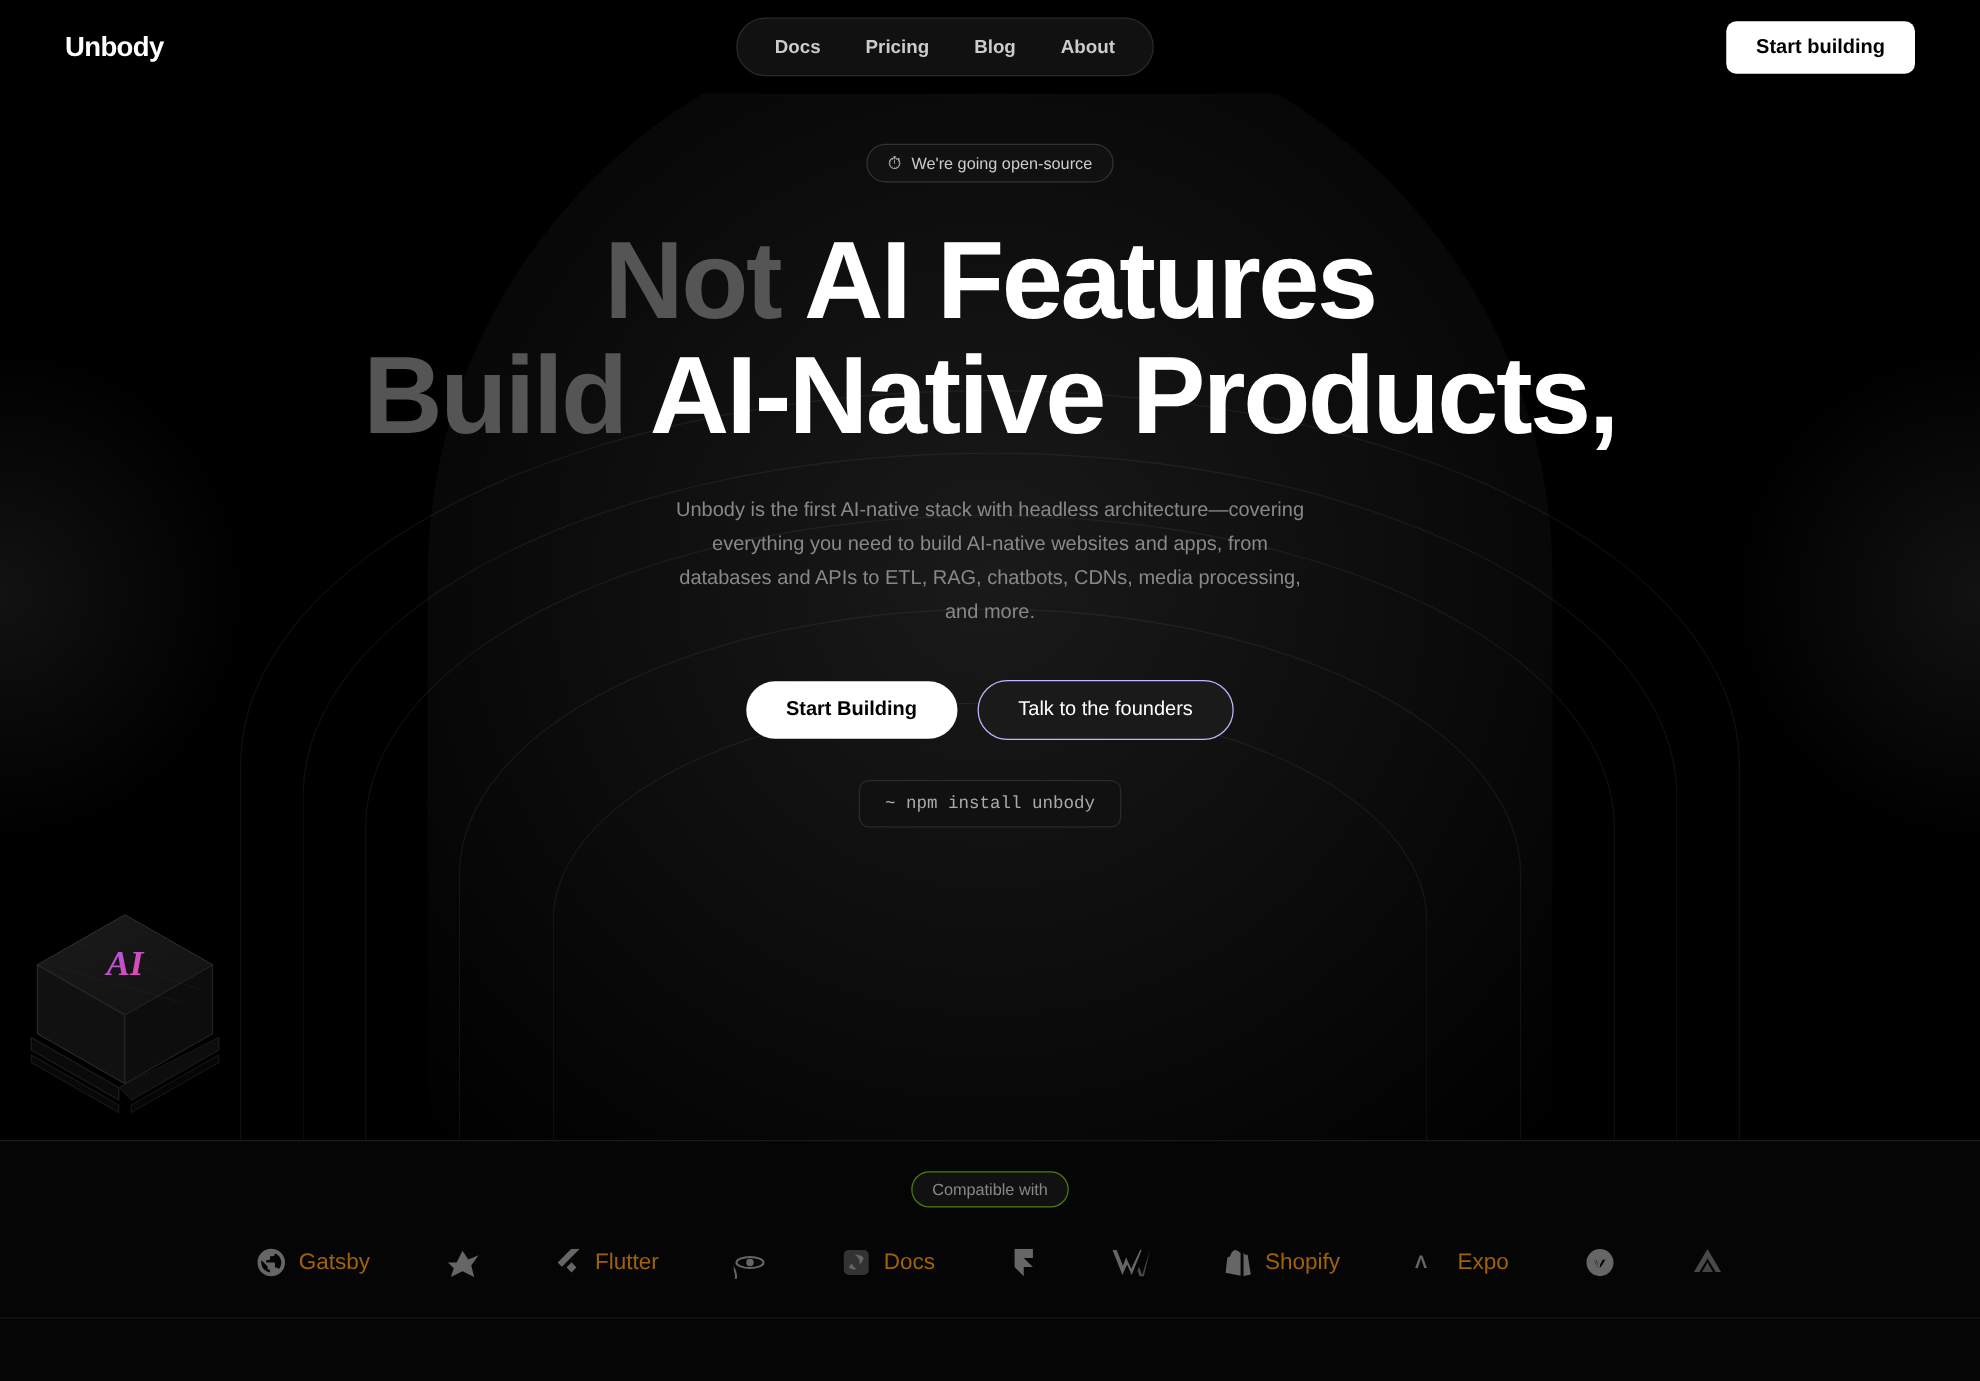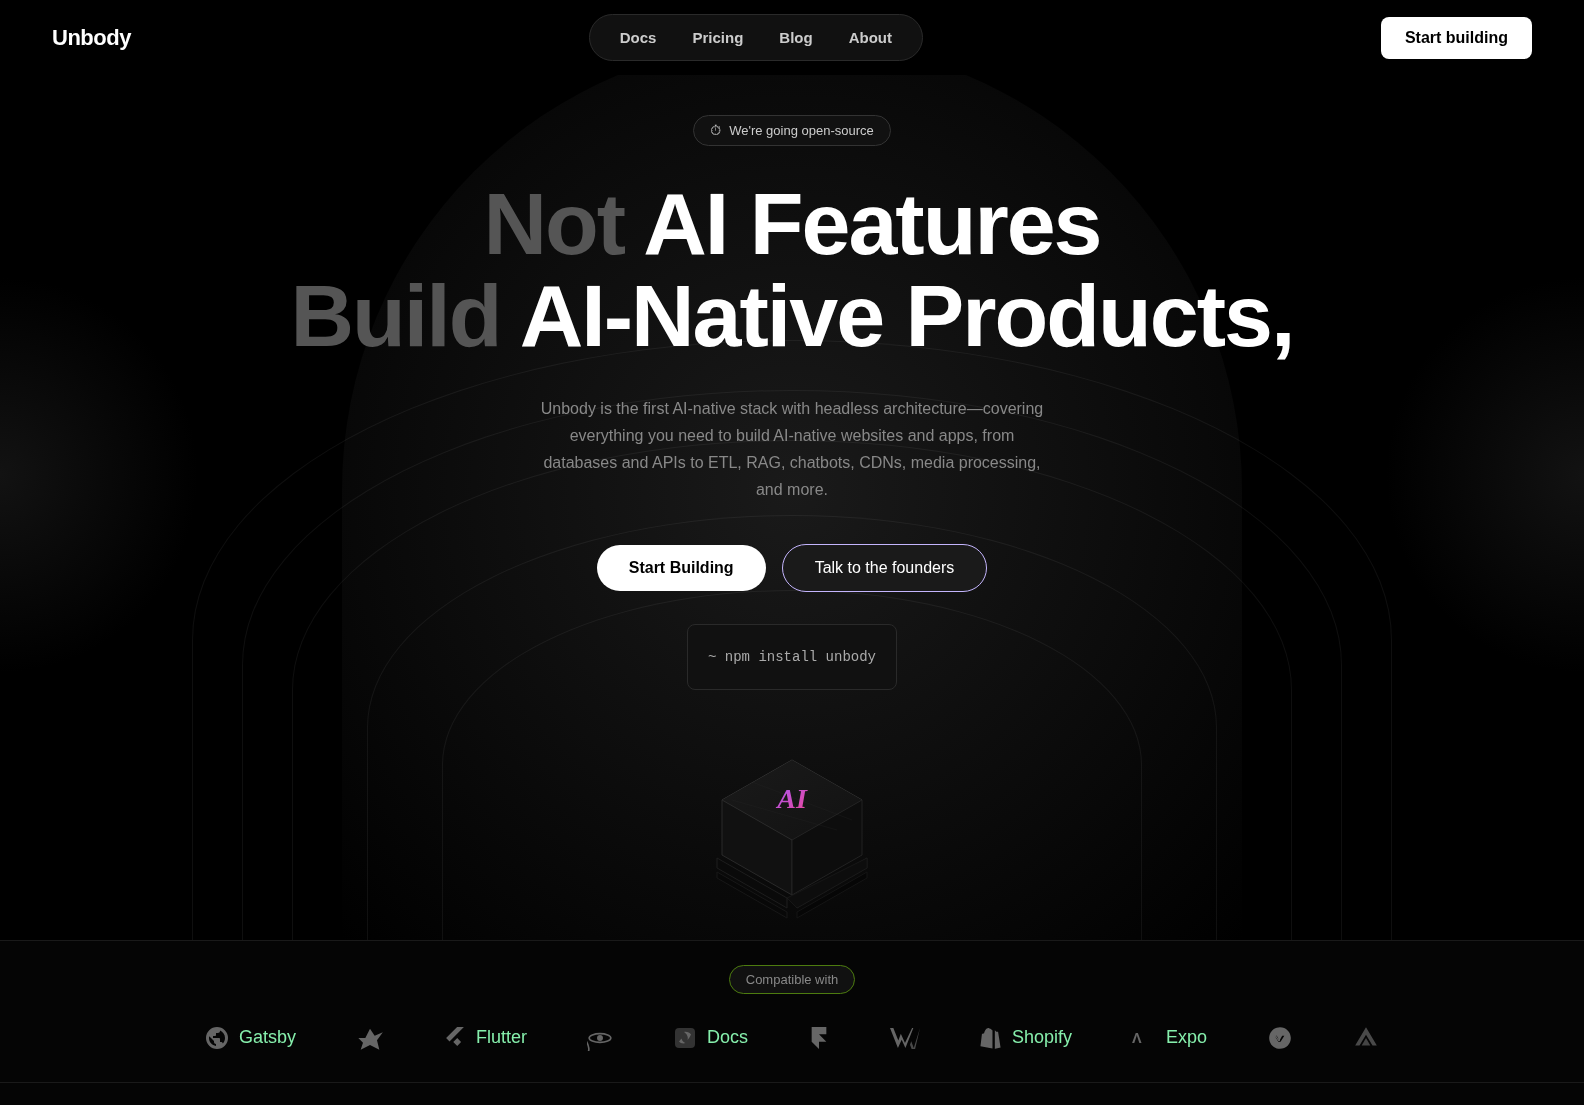--- a/index.html
+++ b/index.html
@@ -186,33 +186,33 @@
       font-weight: 500;
       cursor: pointer;
     }
 
     .npm-command {
       display: inline-flex;
       align-items: center;
       background: #111;
       border: 1px solid #2a2a2a;
       border-radius: 8px;
-      padding: 24px 20px;
+      padding: 10px 20px;
       font-family: 'Courier New', monospace;
       font-size: 14px;
       color: #aaa;
       margin-bottom: 40px;
     }
 
     
     .ai-cube-container {
       position: relative;
       z-index: 2;
       display: flex;
-      justify-content: center;
+      justify-content: flex-start;
       margin-top: 10px;
       height: 200px;
     }
 
     
     .ai-cube-svg {
       width: 200px;
       height: 200px;
     }
 
@@ -245,21 +245,21 @@
       gap: 60px;
       padding: 10px 60px 30px;
       border-bottom: 1px solid #1a1a1a;
       overflow: hidden;
     }
 
     .tech-logo {
       display: flex;
       align-items: center;
       gap: 10px;
-      color: #86efac;
+      color: #a16207;
       font-size: 18px;
       font-weight: 500;
       white-space: nowrap;
     }
 
     
     .stats-section {
       display: flex;
       background: #050505;
       padding: 40px 0 0;

